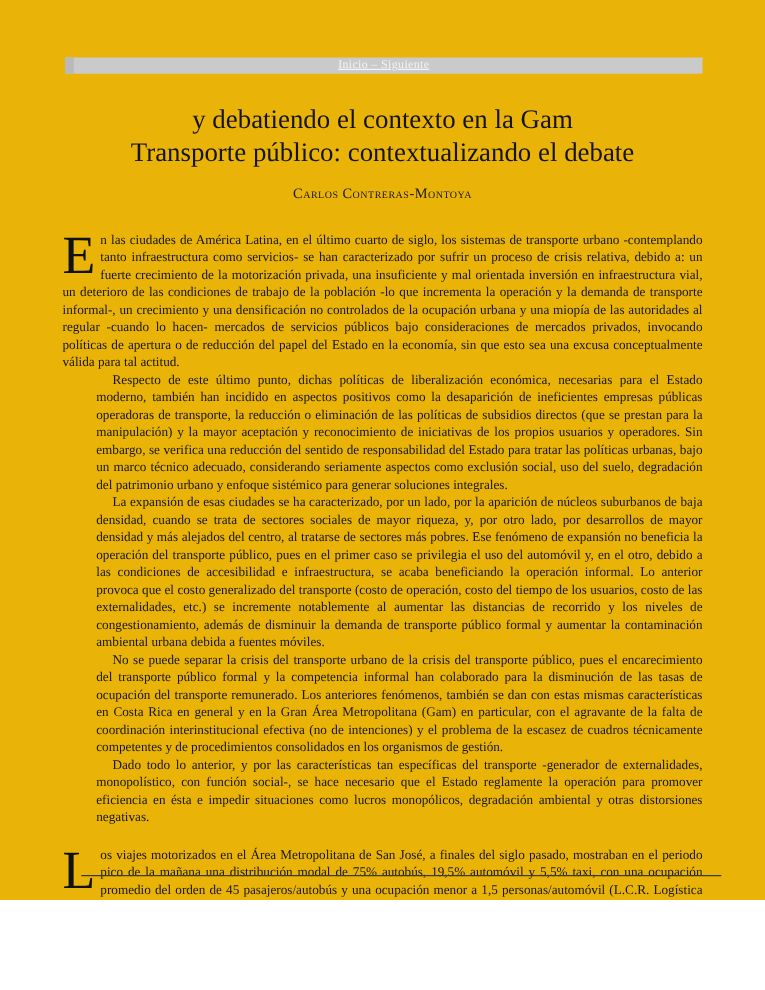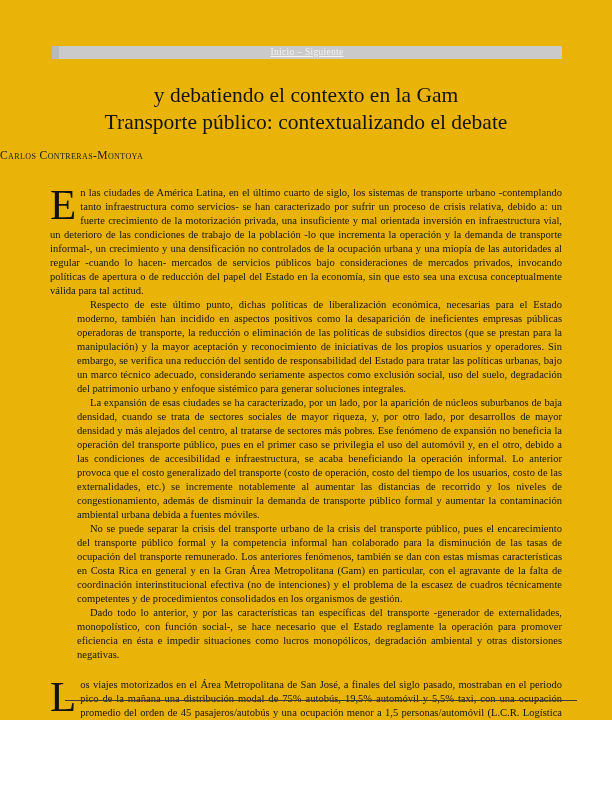--- a/index.html
+++ b/index.html
@@ -63,20 +63,21 @@
     text-align: center;
     font-size: 21.5px;
     line-height: 27px;
     color: #141414;
   }
   .author {
     position: absolute;
     left: 0;
     right: 0;
     top: 149px;
+    text-align: center;
     font-variant: small-caps;
     font-size: 11.5px;
     letter-spacing: 0.4px;
     color: #1a1a1a;
   }
 
   
   .body-text {
     position: absolute;
     left: 50px;

